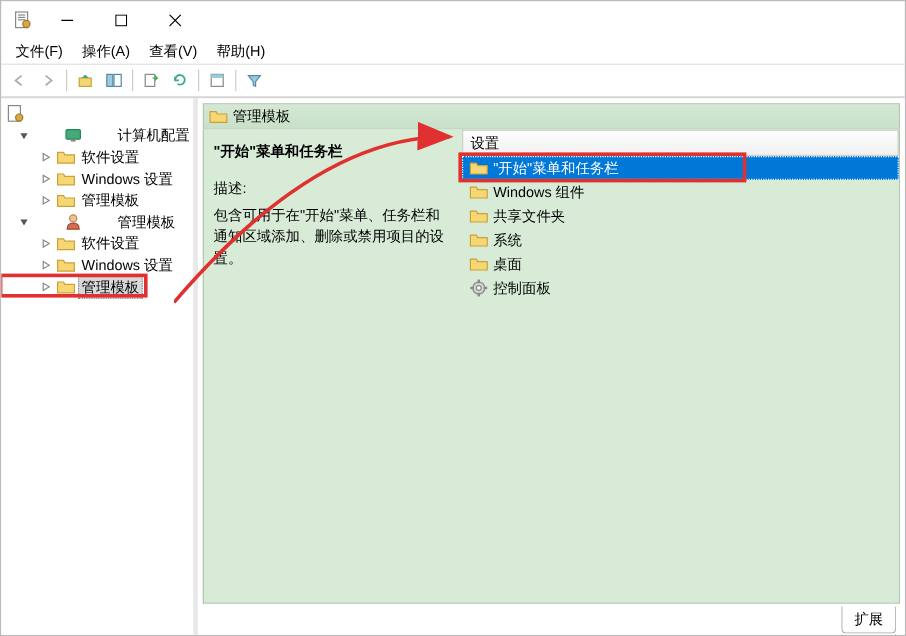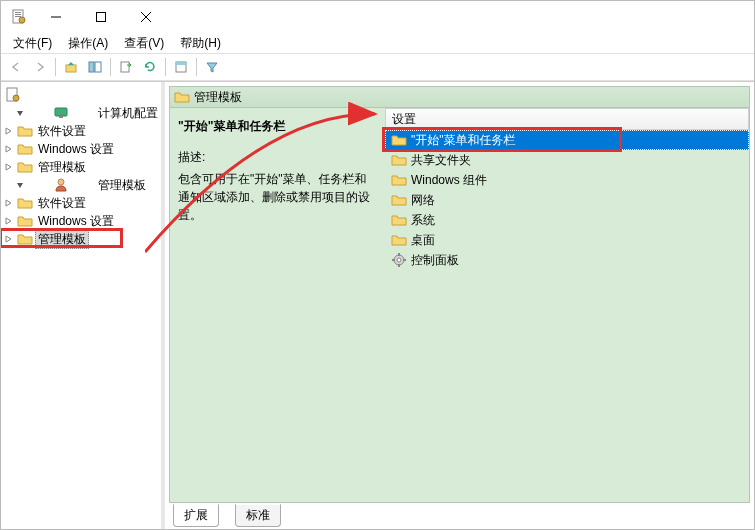--- a/index.html
+++ b/index.html
@@ -27,21 +27,21 @@
   
   
   .tree-panel { width: 160px; background: #fff; overflow: hidden; padding: 4px 0; }
   .tree-node { display: flex; align-items: center; height: 18px; cursor: pointer; white-space: nowrap; }
   .tree-expander { width: 14px; height: 14px; display: flex; align-items: center; justify-content: center; flex-shrink: 0; }
   .tree-icon { width: 16px; height: 16px; margin: 0 2px; flex-shrink: 0; }
   .tree-label { padding: 1px 3px; }
   .tree-node.selected .tree-label { background: #d8d8d8; border: 1px dotted #888; padding: 0 2px; }
   .indent-0 { padding-left: 2px; }
   .indent-1 { padding-left: 12px; gap: 24px; }
-  .indent-2 { }
+  .indent-2 { padding-left: 30px; }
   
   
   .splitter { width: 4px; background: #e8e8e8; cursor: ew-resize; }
   
   
   .right-panel { flex: 1; display: flex; flex-direction: column; background: #fff; position: relative; }
   .right-header { height: 22px; background: linear-gradient(#d5e8d5, #c8e0c8); border: 1px solid #b0c8b0; display: flex; align-items: center; padding: 0 4px; margin: 4px 4px 0 4px; }
   .right-header .folder-icon { width: 16px; height: 16px; margin-right: 4px; }
   .right-body { flex: 1; margin: 0 4px; display: flex; background: #d7ebd7; border-left: 1px solid #b0c8b0; border-right: 1px solid #b0c8b0; border-bottom: 1px solid #b0c8b0; }
   
@@ -51,21 +51,21 @@
   .detail-desc-text { line-height: 1.5; }
   
   .list-col { flex: 1; background: #d7ebd7; display: flex; flex-direction: column; }
   .list-header { height: 22px; background: linear-gradient(#fdfdfd, #f0f0f0); border: 1px solid #d0d0d0; display: flex; align-items: center; padding: 0 6px; }
   .list-body { flex: 1; position: relative; }
   .list-row { height: 20px; display: flex; align-items: center; padding: 0 6px; cursor: pointer; }
   .list-row .folder-icon, .list-row .gear-icon { width: 16px; height: 16px; margin-right: 4px; flex-shrink: 0; }
   .list-row.selected { background: #0078d7; color: #fff; border: 1px dotted #fff; padding: 0 5px; }
   
   
-  .tabs { height: 22px; display: flex; align-items: end; padding: 0 4px; margin: 2px 4px 2px 4px; }
+  .tabs { height: 22px; display: flex; align-items: end; padding: 0 4px; margin: 2px 4px 2px 4px; flex-direction: column; }
   .tab { padding: 2px 10px; border: 1px solid #aaa; border-top-color: #fff; border-radius: 0 0 4px 4px; background: #fff; cursor: pointer; margin-right: -1px; position: relative; }
   .tab.active { background: #fff; z-index: 2; font-weight: normal; }
   .tab.inactive { background: #f4f4f4; margin-left: 17px; }
   
   
   .annotation-box { position: absolute; border: 3px solid #e03030; pointer-events: none; z-index: 100; }
   .annotation-arrow { position: absolute; pointer-events: none; z-index: 99; }
   
   .annot1 { left: 31px; top: 169px; width: 124px; height: 20px; }
 </style>
@@ -286,33 +286,27 @@
           <div class="list-row selected">
             <span class="folder-icon"><svg viewBox="0 0 16 16">
                   <path d="M1 4 L6 4 L7 6 L15 6 L15 13 L1 13 Z" fill="#f7d774" stroke="#c9a23a"></path>
                 </svg></span>
             <span>"开始"菜单和任务栏</span>
           </div>
           <div class="list-row">
             <span class="folder-icon"><svg viewBox="0 0 16 16">
                   <path d="M1 4 L6 4 L7 6 L15 6 L15 13 L1 13 Z" fill="#f7d774" stroke="#c9a23a"></path>
                 </svg></span>
+            <span>Windows 组件</span>
+          </div>
+          <div class="list-row">
+            <span class="folder-icon"><svg viewBox="0 0 16 16">
+                  <path d="M1 4 L6 4 L7 6 L15 6 L15 13 L1 13 Z" fill="#f7d774" stroke="#c9a23a"></path>
+                </svg></span>
             <span>共享文件夹</span>
-          </div>
-          <div class="list-row">
-            <span class="folder-icon"><svg viewBox="0 0 16 16">
-                  <path d="M1 4 L6 4 L7 6 L15 6 L15 13 L1 13 Z" fill="#f7d774" stroke="#c9a23a"></path>
-                </svg></span>
-            <span>Windows 组件</span>
-          </div>
-          <div class="list-row">
-            <span class="folder-icon"><svg viewBox="0 0 16 16">
-                  <path d="M1 4 L6 4 L7 6 L15 6 L15 13 L1 13 Z" fill="#f7d774" stroke="#c9a23a"></path>
-                </svg></span>
-            <span>网络</span>
           </div>
           <div class="list-row">
             <span class="folder-icon"><svg viewBox="0 0 16 16">
                   <path d="M1 4 L6 4 L7 6 L15 6 L15 13 L1 13 Z" fill="#f7d774" stroke="#c9a23a"></path>
                 </svg></span>
             <span>系统</span>
           </div>
           <div class="list-row">
             <span class="folder-icon"><svg viewBox="0 0 16 16">
                   <path d="M1 4 L6 4 L7 6 L15 6 L15 13 L1 13 Z" fill="#f7d774" stroke="#c9a23a"></path>

